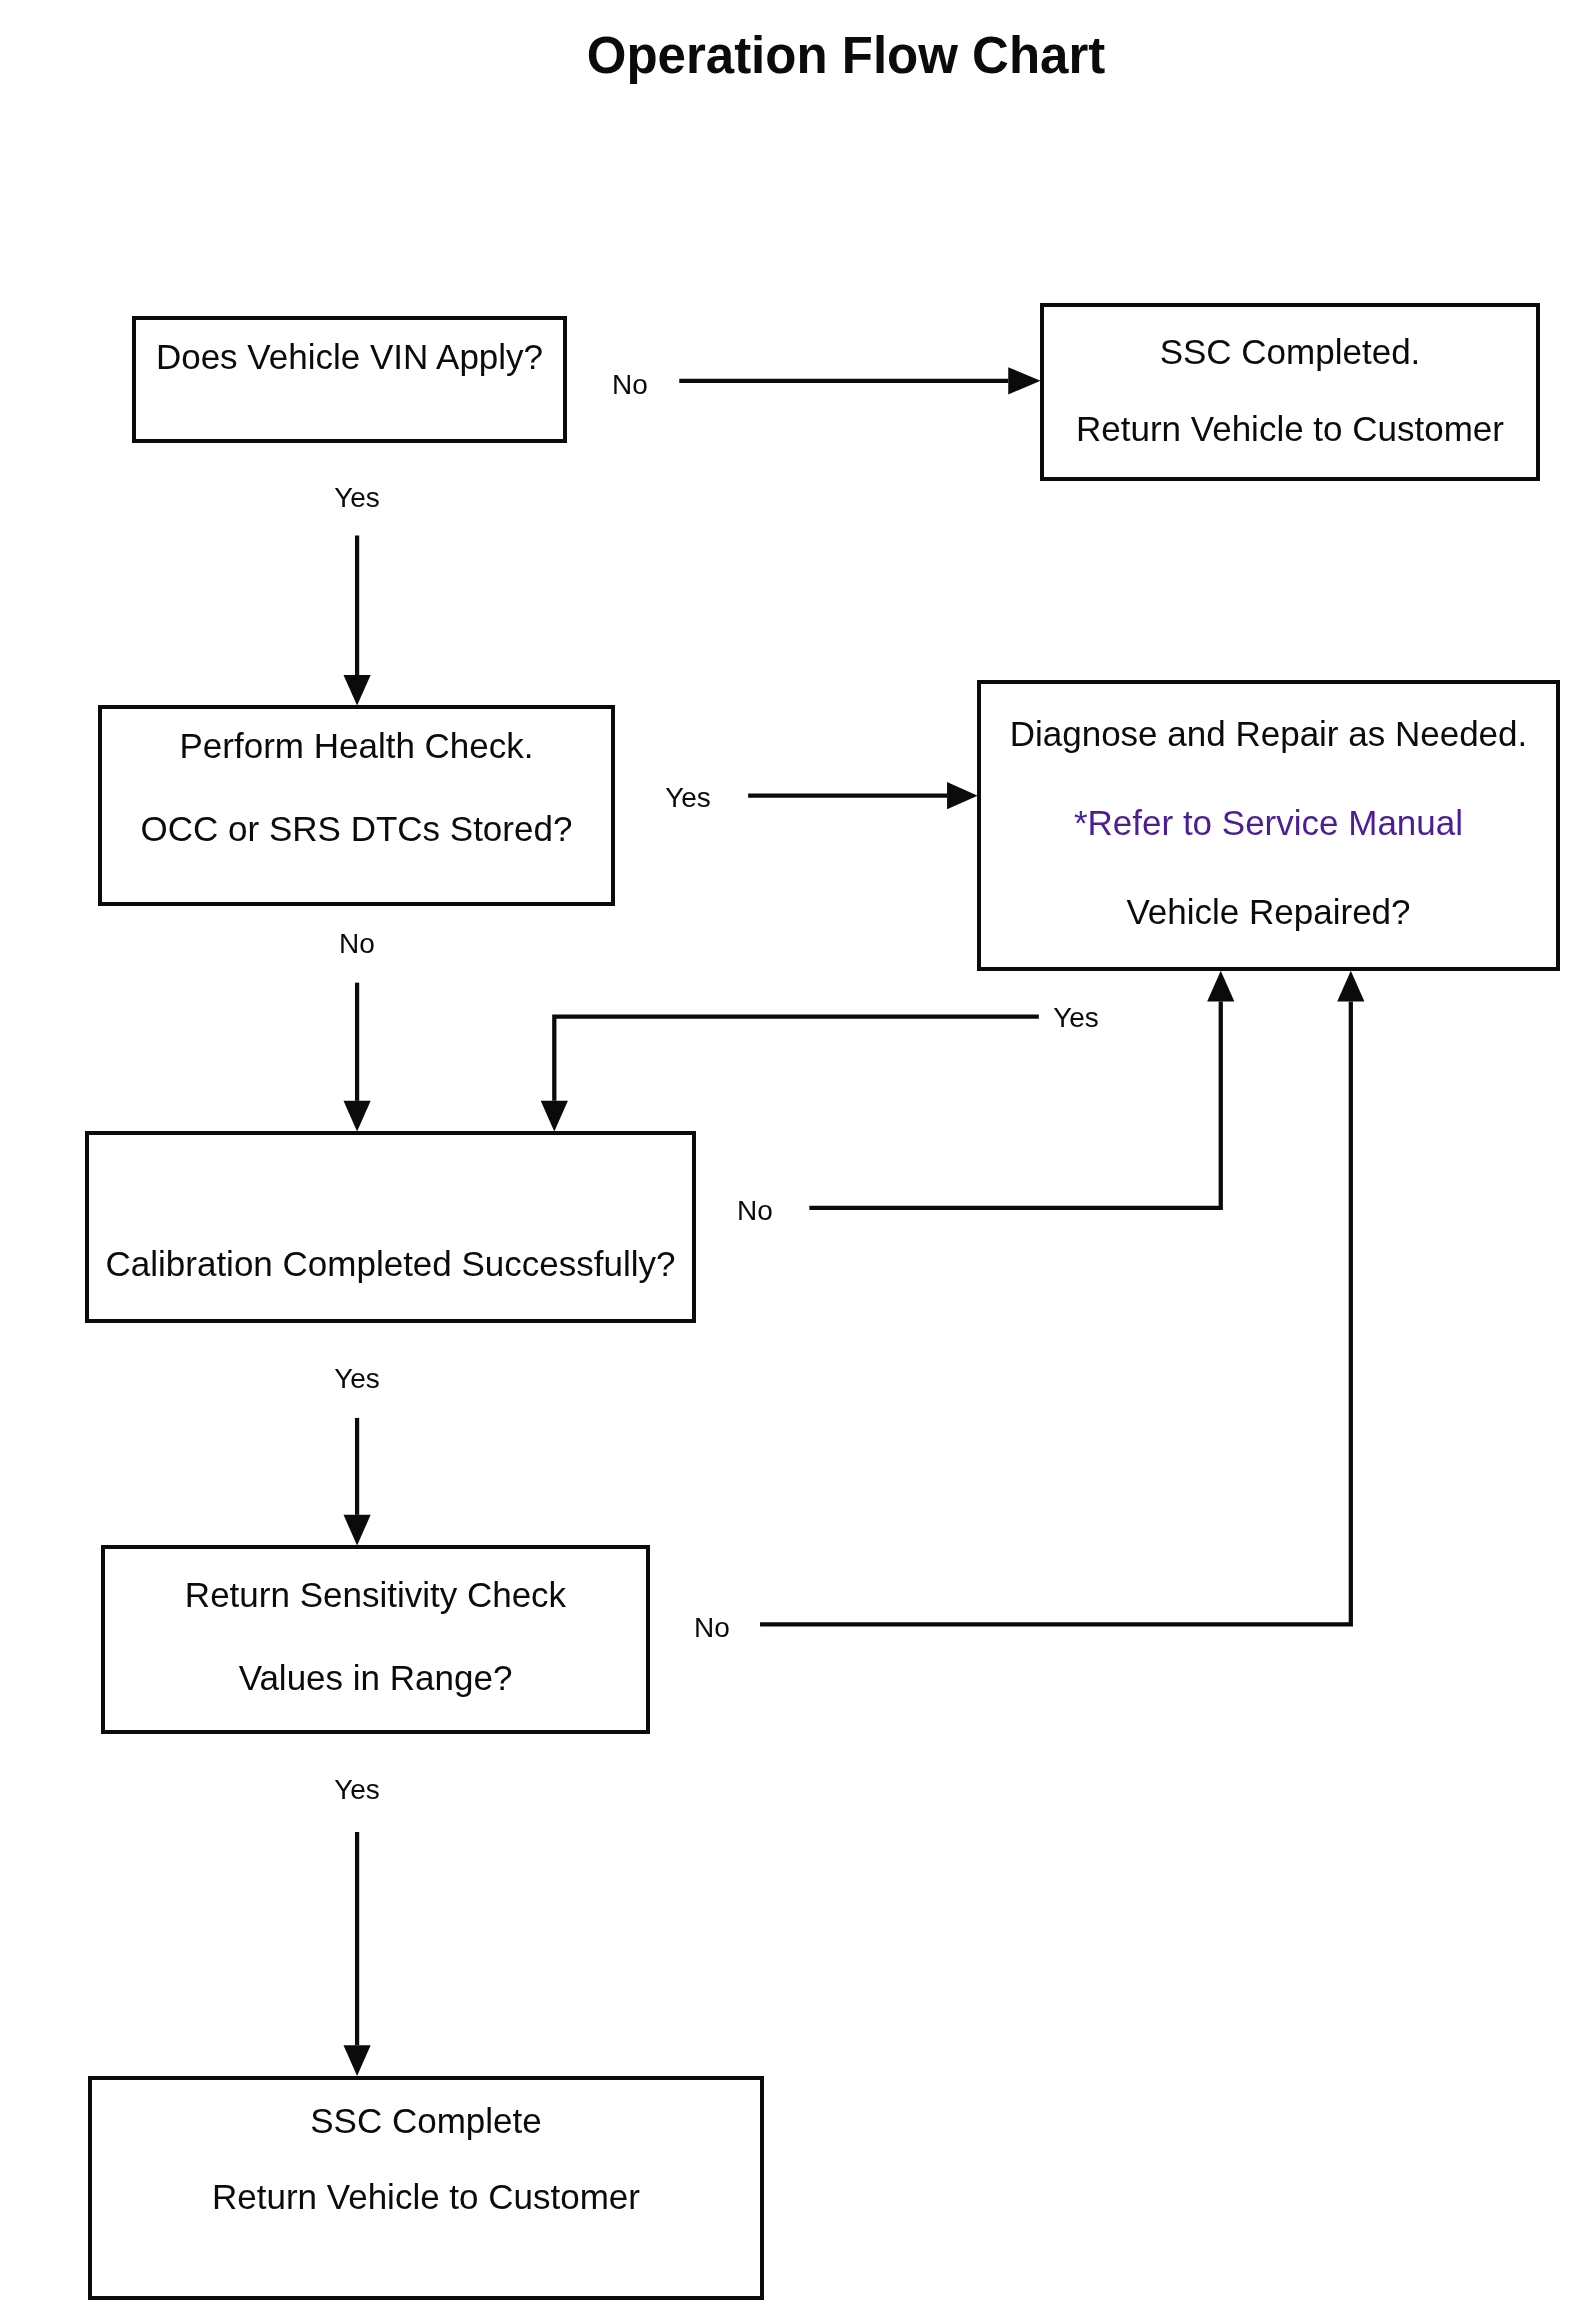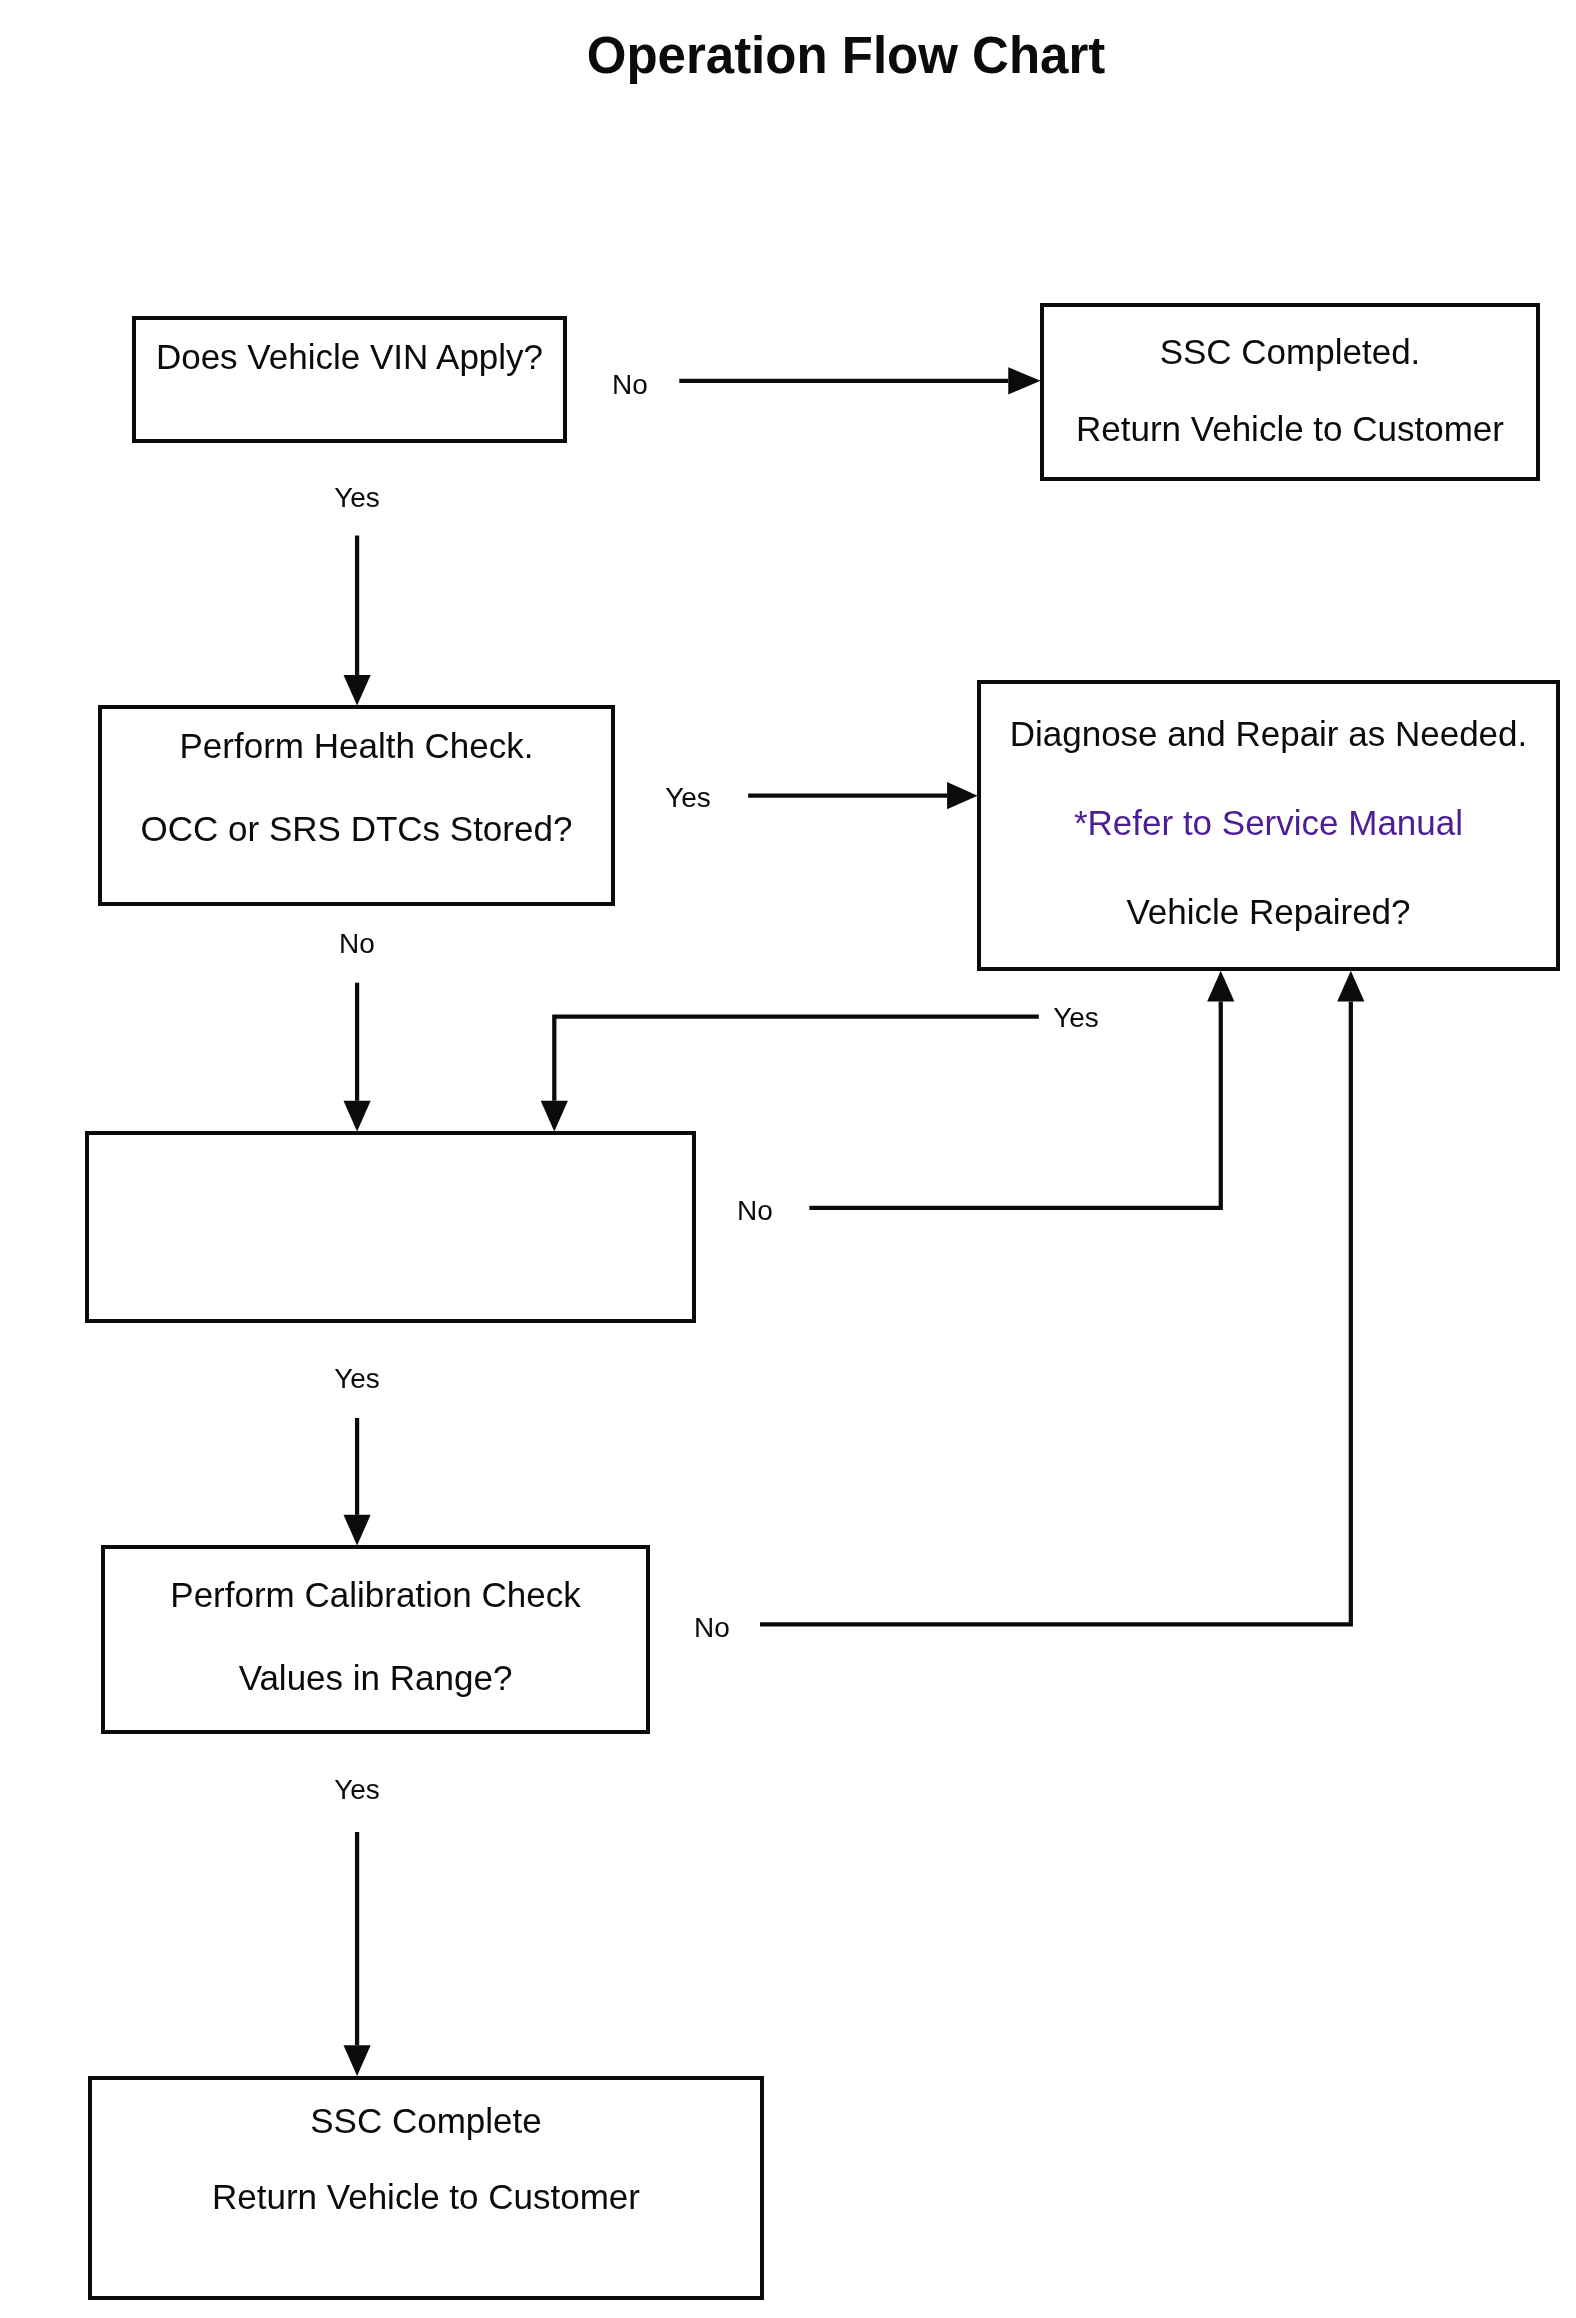--- a/index.html
+++ b/index.html
@@ -102,24 +102,25 @@
     <div class="nline" style="top:96px;">OCC or SRS DTCs Stored?</div>
   </div>
 
   <div class="node" style="left:977px;top:680px;width:583px;height:291px;">
     <div class="nline" style="top:25.5px;">Diagnose and Repair as Needed.</div>
     <div class="nline green" style="top:115px;">*Refer to Service Manual</div>
     <div class="nline" style="top:204px;">Vehicle Repaired?</div>
   </div>
 
   <div class="node" style="left:85px;top:1131px;width:611px;height:192px;">
+    <div class="nline" style="top:105px;">Calibration Completed Successfully?</div>
   </div>
 
   <div class="node" style="left:101px;top:1545px;width:549px;height:189px;">
-    <div class="nline" style="top:22px;">Perform Calibration Check</div>
+    <div class="nline" style="top:22px;">Return Sensitivity Check</div>
     <div class="nline" style="top:105px;">Values in Range?</div>
   </div>
 
   <div class="node" style="left:88px;top:2076px;width:676px;height:224px;">
     <div class="nline" style="top:17px;">SSC Complete</div>
     <div class="nline" style="top:93px;">Return Vehicle to Customer</div>
   </div>
 
   <div class="elabel" style="left:630px;top:384px;">No</div>
   <div class="elabel" style="left:357px;top:497px;">Yes</div>

